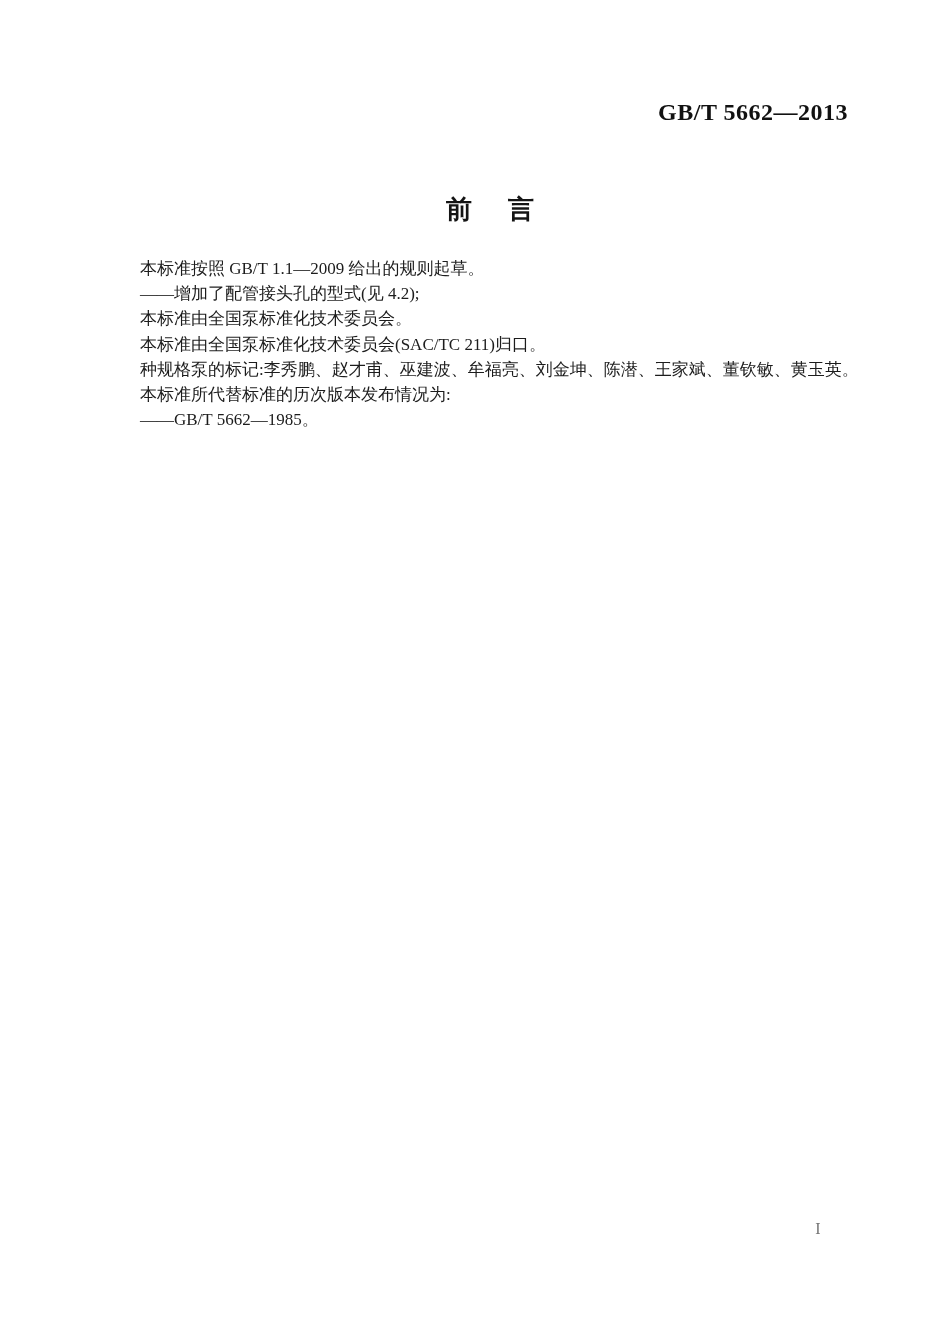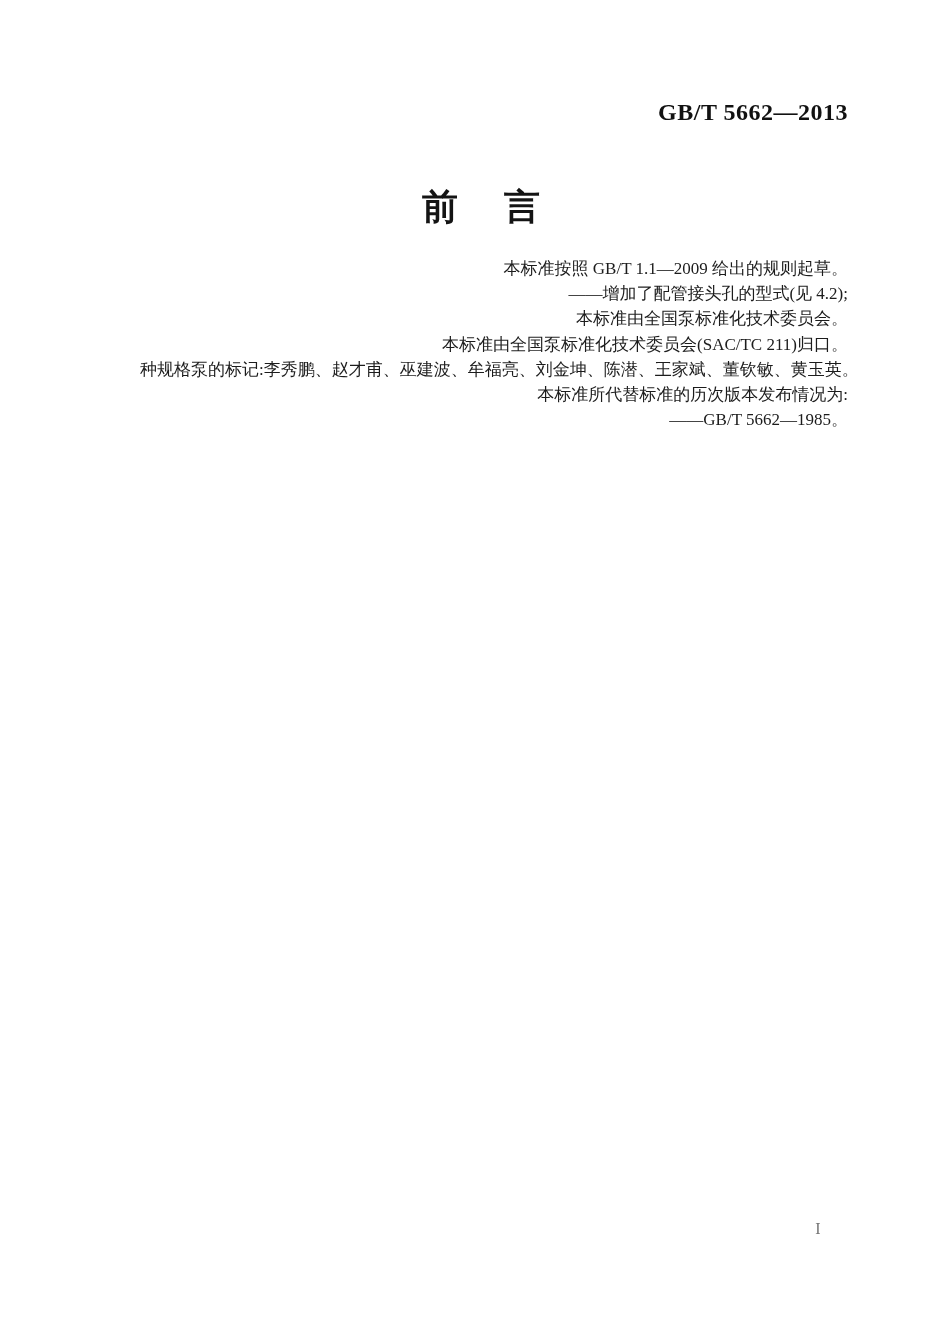--- a/index.html
+++ b/index.html
@@ -24,24 +24,24 @@
     font-weight: 700;
     letter-spacing: 0.5px;
     color: #111111;
     white-space: nowrap;
   }
   .page-title {
     position: absolute;
     top: 176px;
     left: 105px;
     width: 743px;
-    margin: 7px;
+    margin: 16px;
     text-align: center;
     font-family: "Liberation Sans", "DejaVu Sans", sans-serif;
-    font-size: 36px;
+    font-size: 26px;
     font-weight: 700;
     letter-spacing: 5px;
     color: #141414;
   }
   .content {
     position: absolute;
     top: 256px;
     left: 105px;
     width: 743px;
     font-size: 17px;
@@ -50,21 +50,20 @@
   .para {
     margin: 0;
     padding: 0;
   }
   .line {
     display: block;
     white-space: nowrap;
   }
   .line.first {
     text-indent: 35px;
-    text-align: right;
   }
   .page-number {
     position: absolute;
     top: 1220px;
     left: 806px;
     width: 24px;
     text-align: center;
     font-size: 16px;
     color: #757575;
   }

